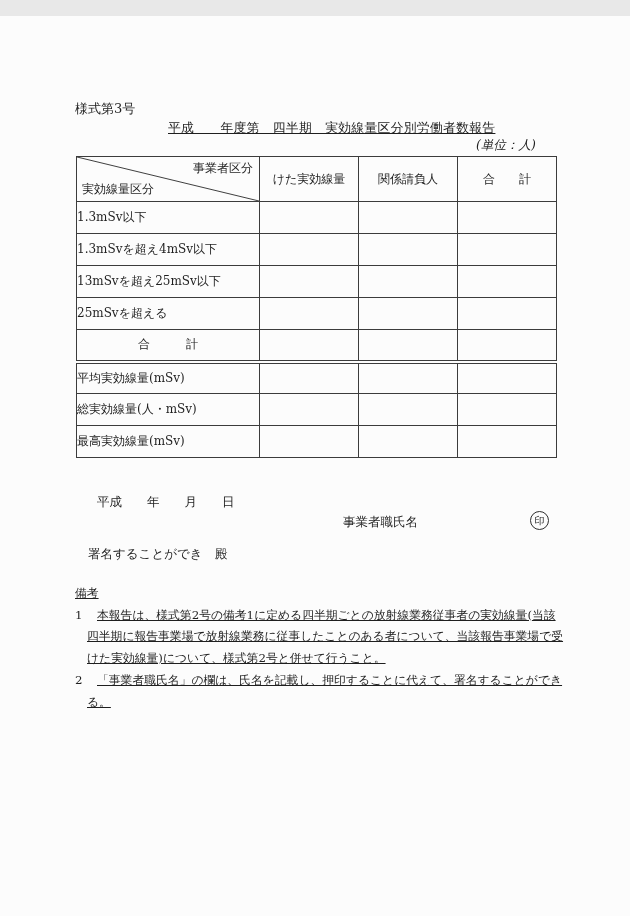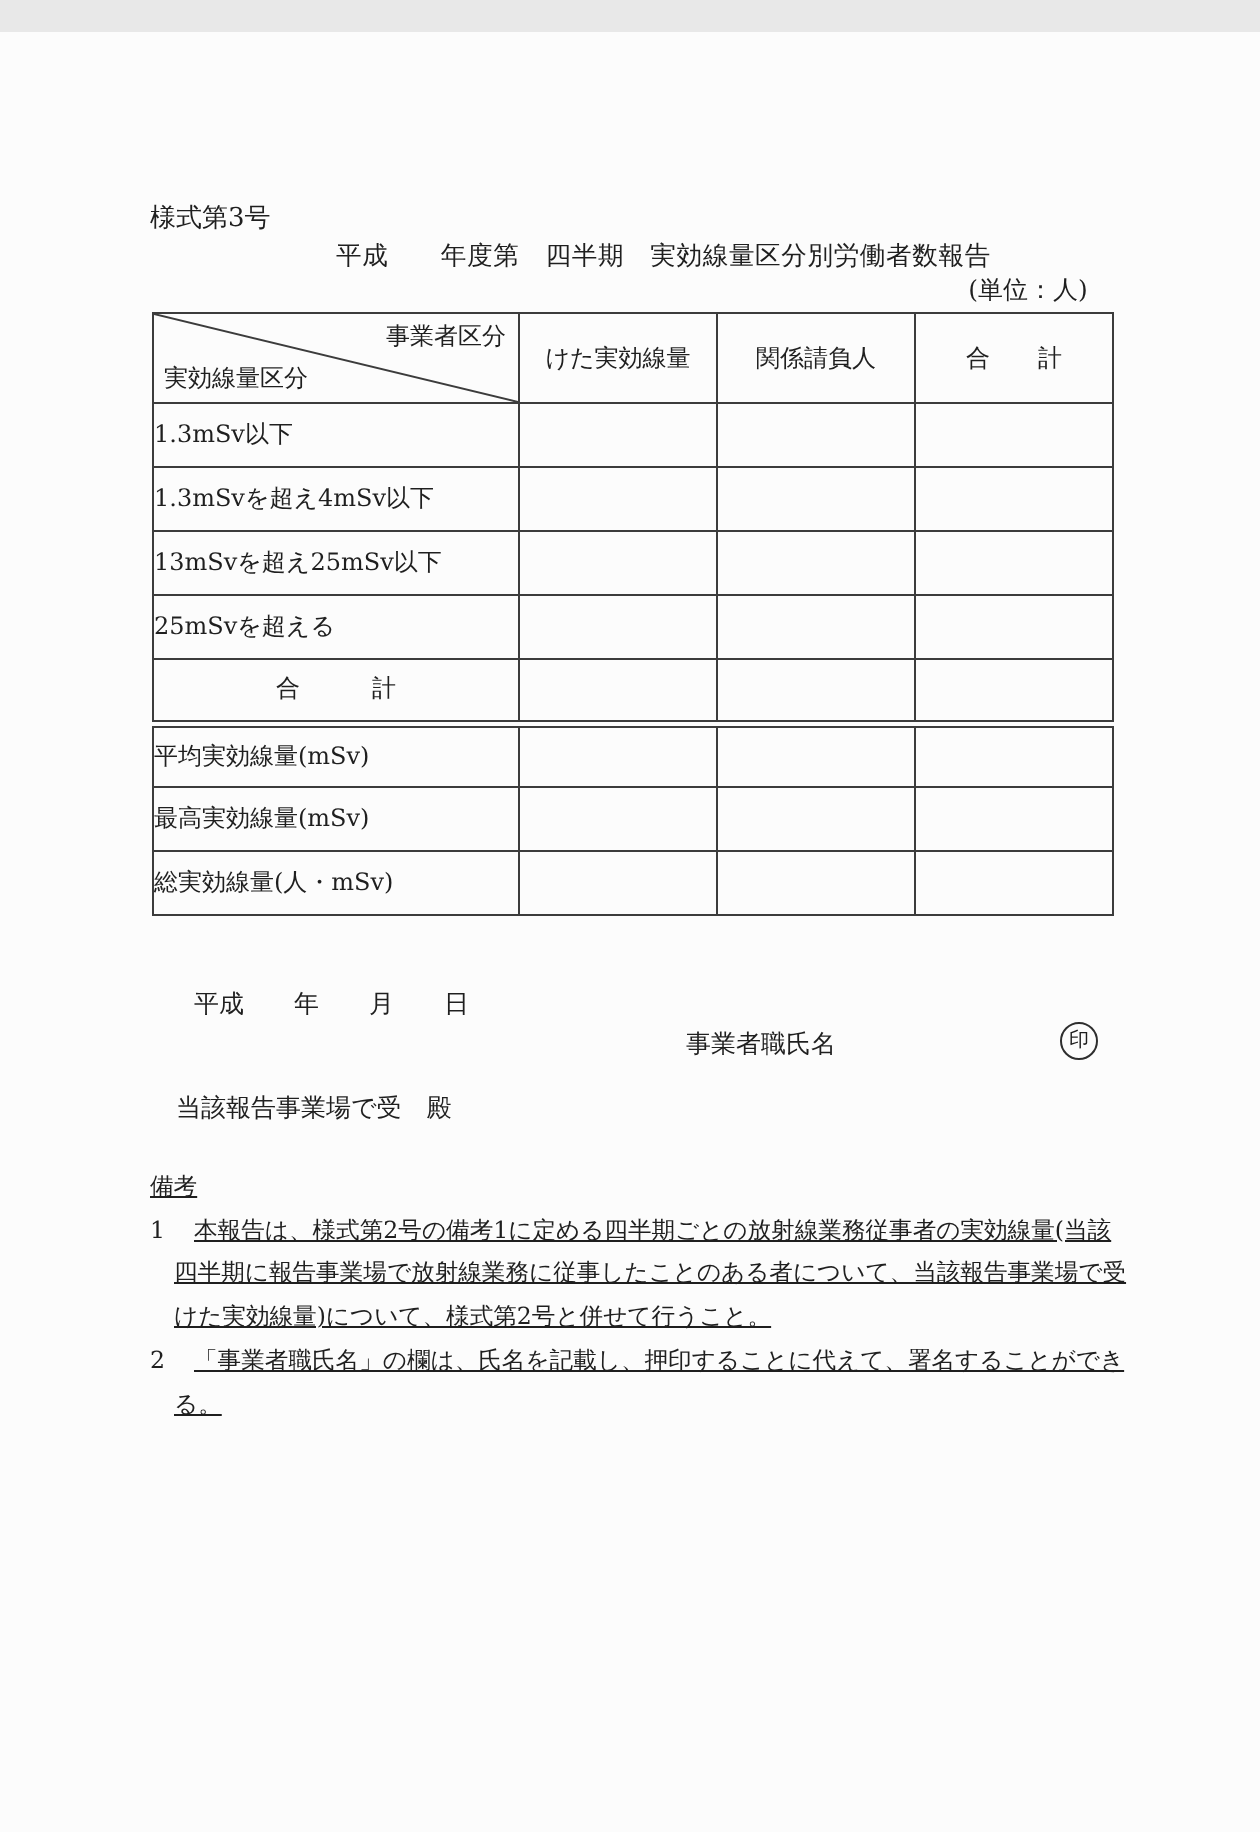--- a/index.html
+++ b/index.html
@@ -7,22 +7,22 @@
     position:relative;
     width:630px;height:916px;
     margin:16px auto;
     background:#fcfcfc;
     color:#1f1f1f;
     font-family:"DejaVu Serif","Liberation Serif",serif;
     overflow:hidden;
   }
   .abs{position:absolute;white-space:nowrap;}
   .form-number{left:75px;top:84px;font-size:13px;}
-  .doc-title{left:168px;top:104px;font-size:12.8px;letter-spacing:0.3px;}
-  .unit-label{left:476px;top:121px;width:76px;text-align:center;font-size:12.5px;}
+  .doc-title{left:168px;top:104px;font-size:12.8px;letter-spacing:0.3px;text-decoration:underline;}
+  .unit-label{left:476px;top:121px;width:76px;text-align:left;font-size:12.5px;font-style:italic;}
 
   table.report{
     position:absolute;left:76px;top:140px;
     width:480px;border-collapse:collapse;table-layout:fixed;
   }
   table.report td{
     border:1px solid #3c3c3c;
     font-size:12px;
     padding:0;
     vertical-align:middle;
@@ -116,40 +116,40 @@
         <td class="cell"></td>
       </tr>
 
       <tr class="r">
         <td class="rowlabel">平均実効線量(mSv)</td>
         <td class="cell"></td>
         <td class="cell"></td>
         <td class="cell"></td>
       </tr>
       <tr class="r">
-        <td class="rowlabel">最高実効線量(mSv)</td>
+        <td class="rowlabel">総実効線量(人・mSv)</td>
         <td class="cell"></td>
         <td class="cell"></td>
         <td class="cell"></td>
       </tr>
       <tr class="r">
-        <td class="rowlabel">総実効線量(人・mSv)</td>
+        <td class="rowlabel">最高実効線量(mSv)</td>
         <td class="cell"></td>
         <td class="cell"></td>
         <td class="cell"></td>
       </tr>
     </tbody>
   </table>
 
   <div class="abs date-line">平成　　年　　月　　日</div>
   <div class="abs signer">事業者職氏名</div>
   <div class="abs seal">
     <span>印</span>
   </div>
-  <div class="abs addressee">当該報告事業場で受　殿</div>
+  <div class="abs addressee">署名することができ　殿</div>
 
   <div class="abs notes">
     <div>備考</div>
     <div>
       <span class="note-num">1</span><span>本報告は、様式第2号の備考1に定める四半期ごとの放射線業務従事者の実効線量(当該</span>
     </div>
     <div class="note-cont">四半期に報告事業場で放射線業務に従事したことのある者について、当該報告事業場で受</div>
     <div class="note-cont">けた実効線量)について、様式第2号と併せて行うこと。</div>
     <div>
       <span class="note-num">2</span><span>「事業者職氏名」の欄は、氏名を記載し、押印することに代えて、署名することができ</span>

